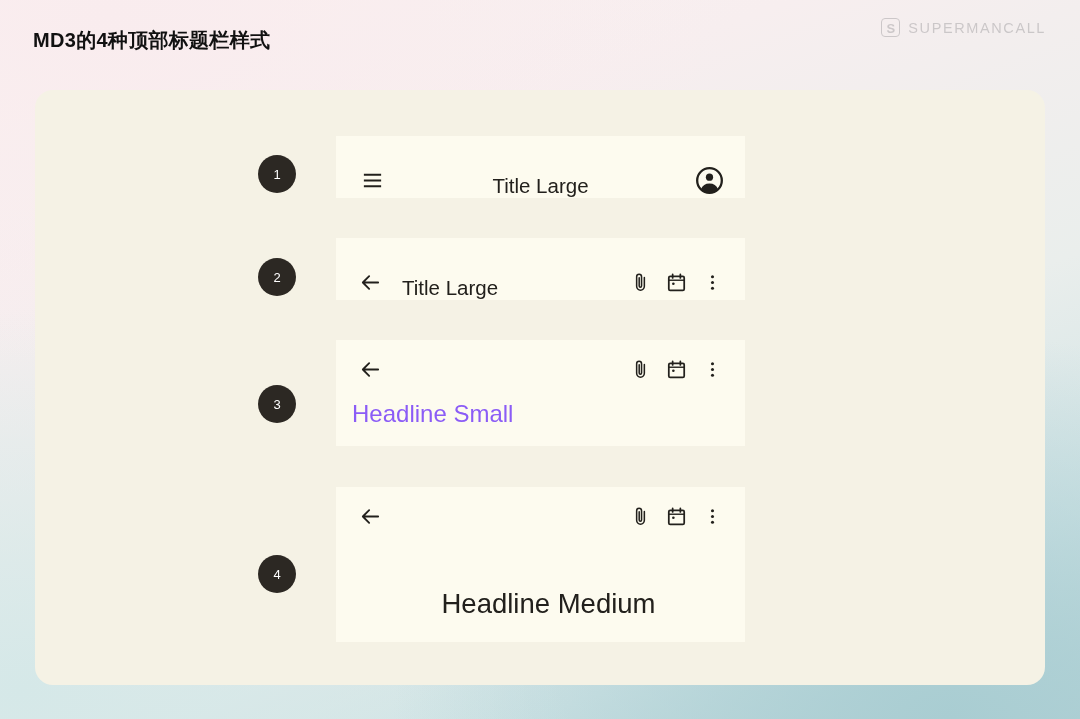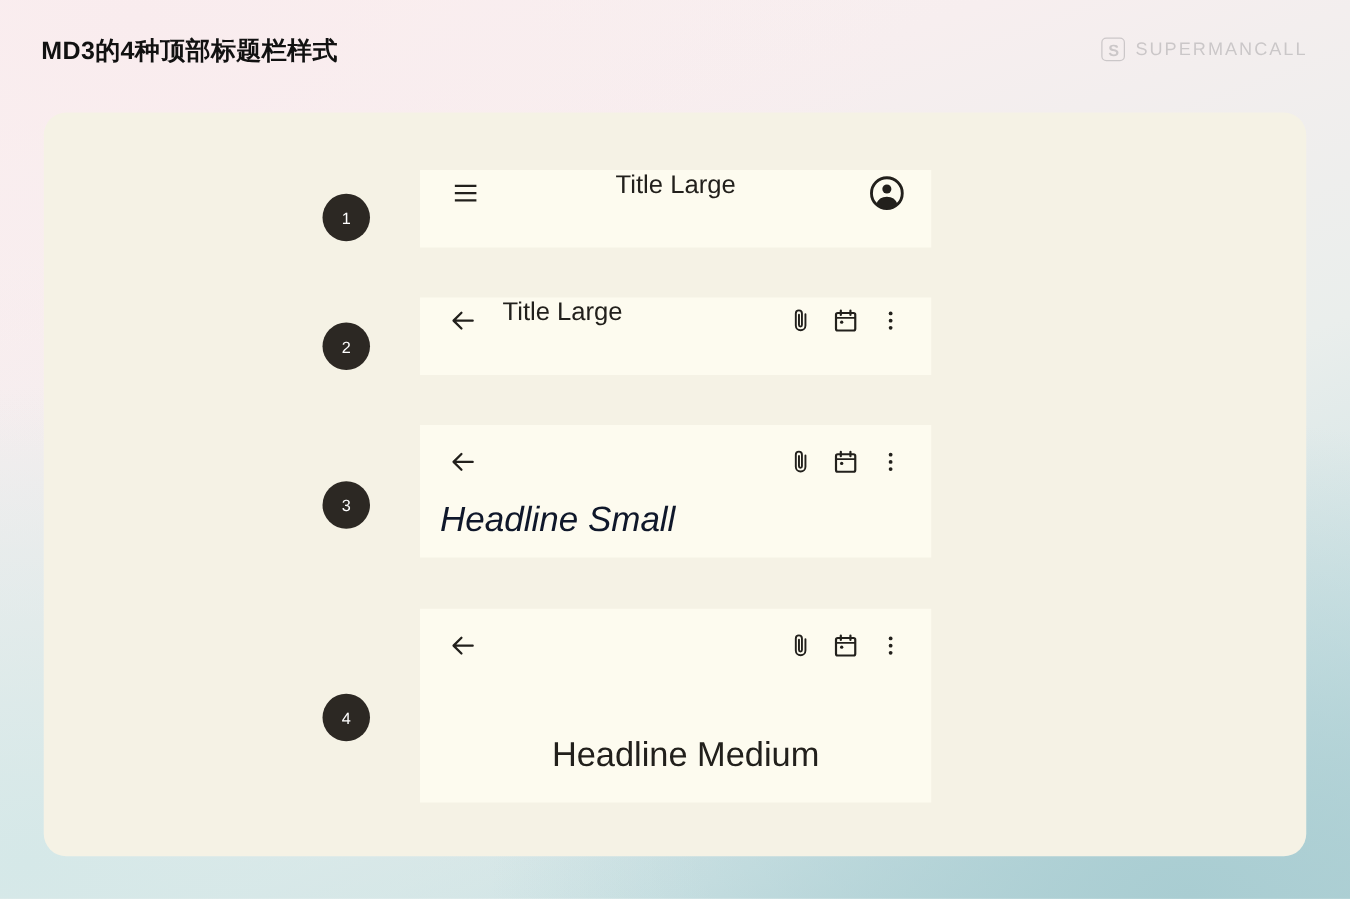--- a/index.html
+++ b/index.html
@@ -25,21 +25,21 @@
     left:33px; top:27px;
     font-size:20px;
     font-weight:bold;
     color:#111111;
     letter-spacing:0.3px;
     white-space:nowrap;
   }
 
   .watermark {
     position:absolute;
-    right:34px; top:30px;
+    right:34px; top:18px;
     display:flex;
     align-items:center;
     gap:8px;
     opacity:0.30;
   }
   .watermark-logo {
     width:19px; height:19px;
     border:1.6px solid #6f6f73;
     border-radius:4px;
     position:relative;
@@ -96,43 +96,42 @@
     font-size:13px;
     display:flex;
     align-items:center;
     justify-content:center;
     line-height:1;
   }
 
   
   .iconrow {
     display:flex;
-    align-items:flex-start;
+    align-items:flex-end;
     height:100%;
     padding:0 15px 0 16px;
   }
   .ibtn {
     width:36px; height:36px;
     display:flex;
     align-items:center;
     justify-content:center;
     flex:0 0 auto;
   }
   .ibtn svg { display:block; }
 
   .title-large {
     font-size:20.5px;
     color:#22201c;
     white-space:nowrap;
   }
   .headline-small {
-    font-size:28px;
-    color:#0f172a;
+    font-size:24px;
+    color:#8b5cf6;
     white-space:nowrap;
-    font-style:italic;
   }
   .headline-medium {
     font-size:27.5px;
     color:#22201c;
     white-space:nowrap;
   }
   .spacer { flex:1 1 auto; }
 
   
   #bar1 { top:46px;  height:62px; }

